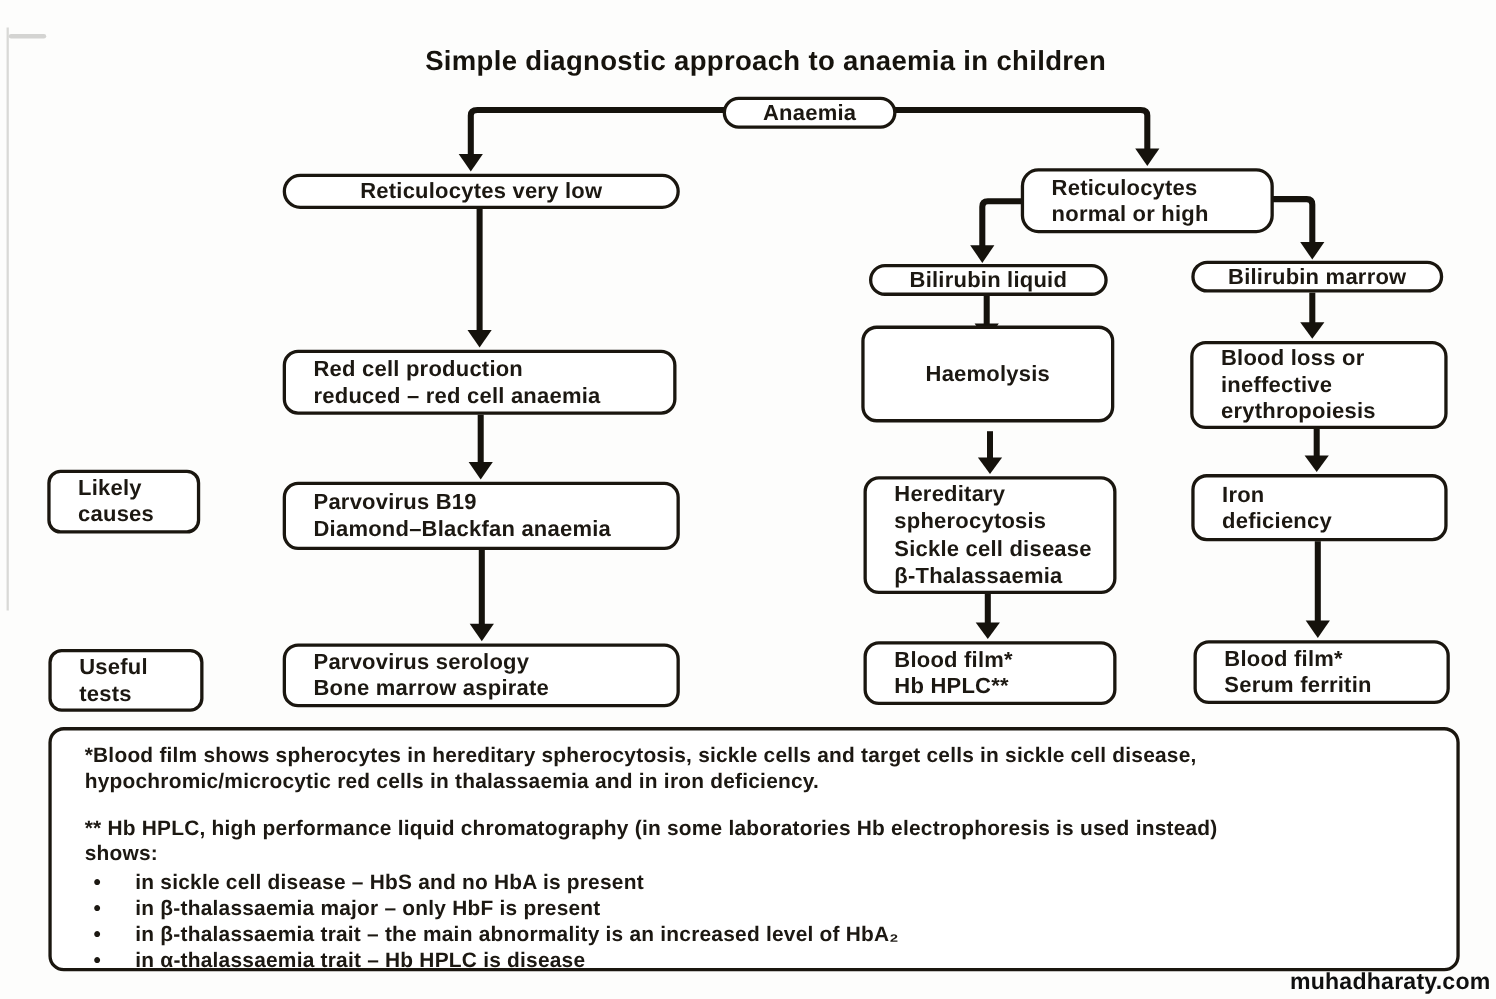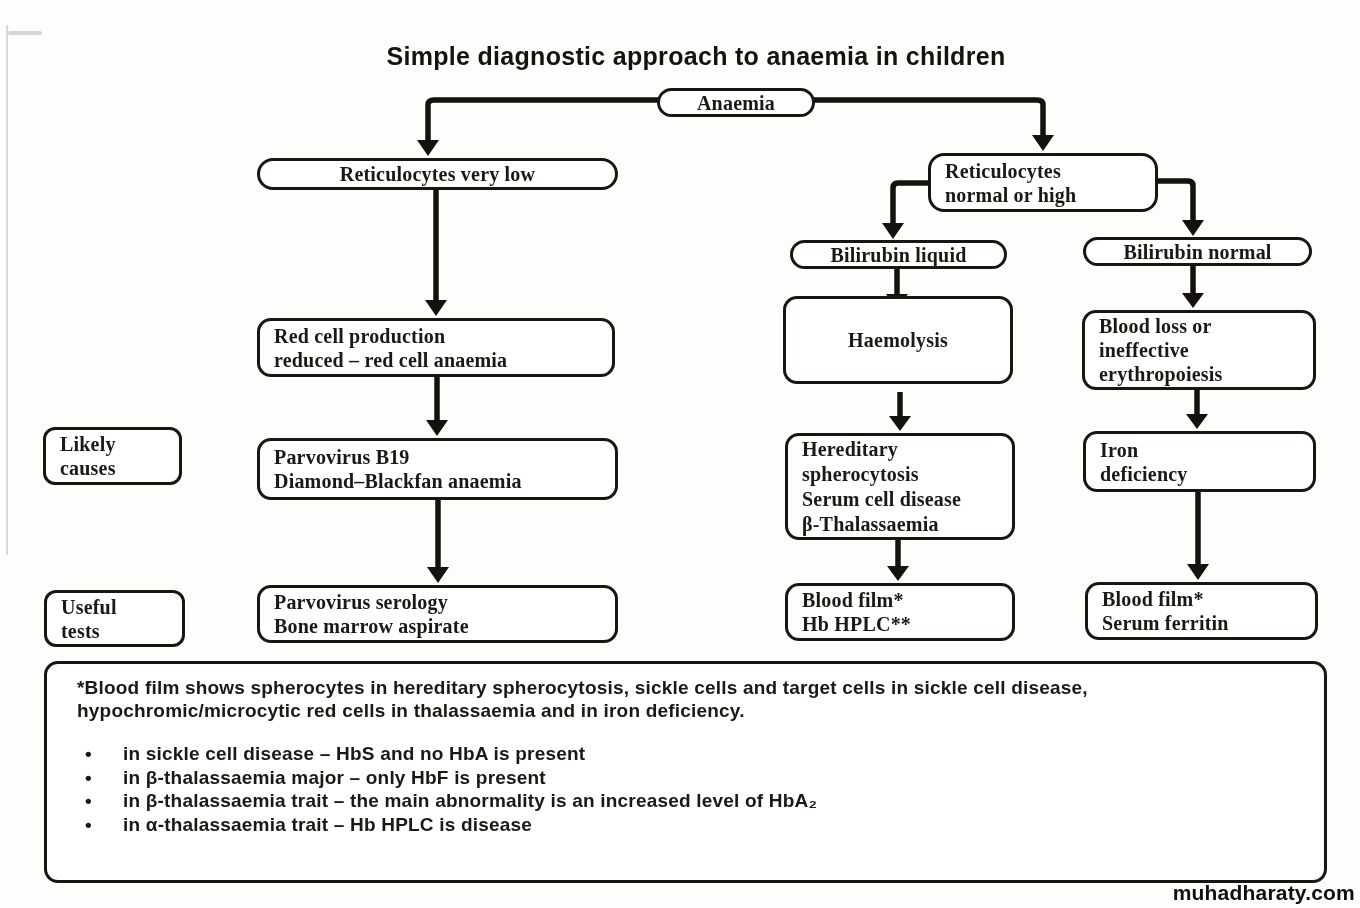--- a/index.html
+++ b/index.html
@@ -13,23 +13,23 @@
     position:absolute;left:16px;top:42px;width:1360px;
     text-align:center;font-size:25px;font-weight:800;letter-spacing:.3px;
     color:#16130d;
   }
   svg.connectors{position:absolute;left:0;top:0;z-index:1;}
   .node{
     position:absolute;z-index:2;box-sizing:border-box;
     background:#fff;border:3.5px solid #1a160f;border-radius:14px;
     display:flex;align-items:center;justify-content:center;
     font-weight:700;font-size:20px;line-height:24px;
-    white-space:pre-line;color:#1c1812;letter-spacing:.2px;font-family:Liberation Serif, serif;
+    white-space:pre-line;color:#1c1812;letter-spacing:.2px;
   }
-  .node.left{justify-content:flex-start;padding-left:14px;text-align:left;}
+  .node.left{justify-content:flex-start;padding-left:25px;text-align:left;}
   .node.center{text-align:center;}
   
   #n-anaemia{left:657px;top:88px;width:158px;height:29px;border-radius:15px;}
   #n-retic-low{left:257px;top:158px;width:361px;height:32px;border-radius:16px;}
   #n-retic-high{left:928px;top:153px;width:230px;height:59px;border-radius:16px;}
   #n-bili-raised{left:790px;top:240px;width:217px;height:29px;border-radius:15px;}
   #n-bili-normal{left:1083px;top:237px;width:229px;height:29px;border-radius:15px;}
   #n-red-cell{left:257px;top:318px;width:358px;height:59px;border-radius:14px;}
   #n-haemolysis{left:783px;top:296px;width:230px;height:88px;border-radius:14px;}
   #n-blood-loss{left:1082px;top:310px;width:234px;height:80px;border-radius:14px;}
@@ -105,50 +105,52 @@
     <polygon points="1186,414 1208,414 1197,429"></polygon>
     <polygon points="1187,564 1209,564 1198,580"></polygon>
   </g>
 </svg>
 
 <div class="node center" id="n-anaemia">Anaemia</div>
 <div class="node center" id="n-retic-low">Reticulocytes very low</div>
 <div class="node left" id="n-retic-high">Reticulocytes
 normal or high</div>
 <div class="node center" id="n-bili-raised">Bilirubin liquid</div>
-<div class="node center" id="n-bili-normal">Bilirubin normal</div>
+<div class="node center" id="n-bili-normal">Bilirubin marrow</div>
 <div class="node left" id="n-red-cell">Red cell production
 reduced – red cell anaemia</div>
 <div class="node center" id="n-haemolysis">Haemolysis</div>
 <div class="node left" id="n-blood-loss">Blood loss or
 ineffective
 erythropoiesis</div>
 <div class="node left" id="n-parvo-b19">Parvovirus B19
 Diamond–Blackfan anaemia</div>
 <div class="node left" id="n-hereditary">Hereditary
 spherocytosis
-Serum cell disease
+Sickle cell disease
 β-Thalassaemia</div>
 <div class="node left" id="n-iron">Iron
 deficiency</div>
 <div class="node left" id="n-parvo-serology">Parvovirus serology
 Bone marrow aspirate</div>
 <div class="node left" id="n-film-hplc">Blood film*
 Hb HPLC**</div>
 <div class="node left" id="n-film-ferritin">Blood film*
 Serum ferritin</div>
 
 <div class="node left" id="n-likely-causes">Likely
 causes</div>
 <div class="node left" id="n-useful-tests">Useful
 tests</div>
 
 <div class="footnote">
   <p class="p1">*Blood film shows spherocytes in hereditary spherocytosis, sickle cells and target cells in sickle cell disease,
 hypochromic/microcytic red cells in thalassaemia and in iron deficiency.</p>
+  <p class="p2">** Hb HPLC, high performance liquid chromatography (in some laboratories Hb electrophoresis is used instead)
+shows:</p>
   <div class="bullet-row">
     <span class="dot">•</span>
     <span class="btext">in sickle cell disease – HbS and no HbA is present</span>
   </div>
   <div class="bullet-row">
     <span class="dot">•</span>
     <span class="btext">in β-thalassaemia major – only HbF is present</span>
   </div>
   <div class="bullet-row">
     <span class="dot">•</span>

